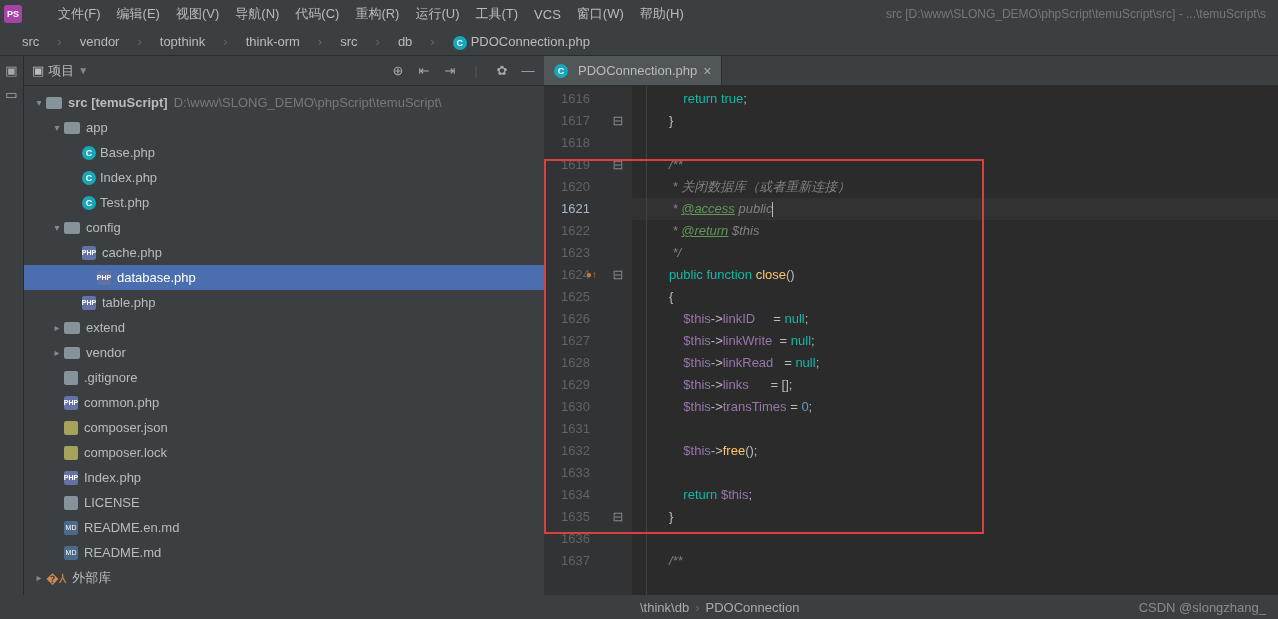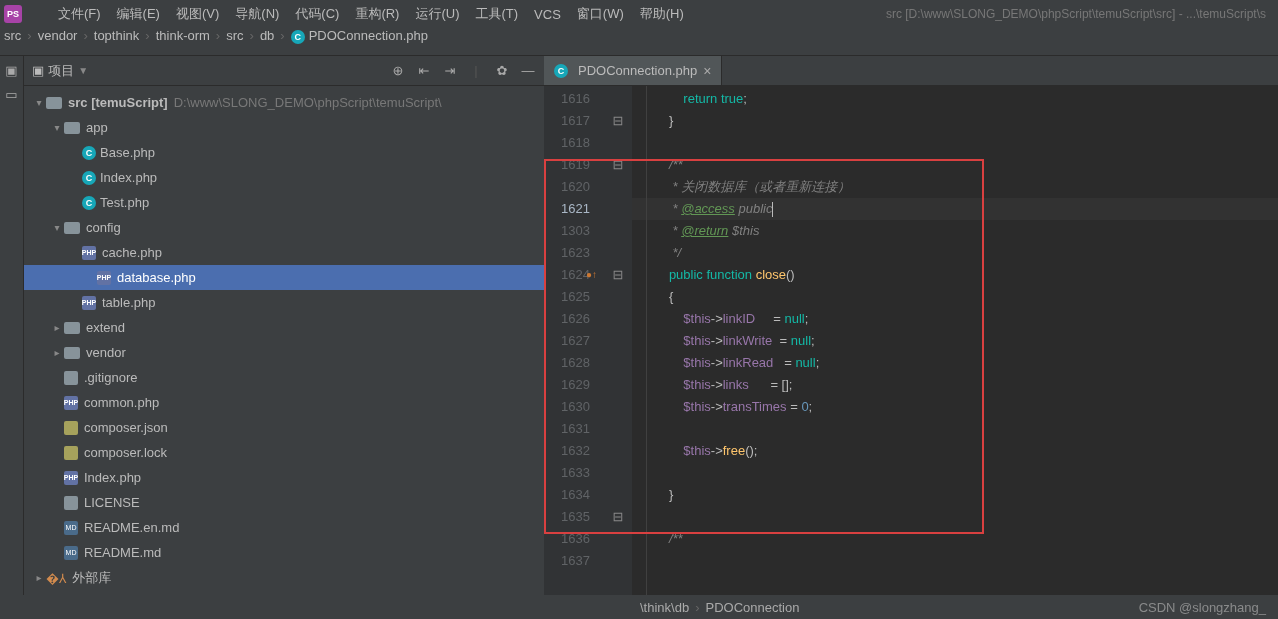--- a/index.html
+++ b/index.html
@@ -1,21 +1,21 @@
 <!DOCTYPE html>
 <html><head>
 <meta charset="utf-8">
 <style>
 * { margin: 0; padding: 0; box-sizing: border-box; font-family: "Microsoft YaHei", Arial, sans-serif; font-size: 13px; }
 body { background: #3c3f41; color: #bbbbbb; width: 1278px; height: 619px; overflow: hidden; }
 .titlebar { height: 28px; background: #3c3f41; display: flex; align-items: center; padding: 0 4px; }
 .app-icon { width: 18px; height: 18px; background: #a743a7; border-radius: 3px; display: flex; align-items: center; justify-content: center; font-size: 9px; font-weight: bold; color: white; margin-right: 28px; }
 .menu-item { padding: 0 8px; cursor: pointer; color: #bbbbbb; }
 .title-path { margin-left: auto; color: #777; font-size: 12px; padding-right: 8px; white-space: nowrap; overflow: hidden; }
-.breadcrumb { height: 28px; background: #3c3f41; display: flex; align-items: flex-start; border-bottom: 1px solid #2b2b2b; }
+.breadcrumb { height: 28px; background: #3c3f41; display: flex; align-items: center; padding-left: 18px; border-bottom: 1px solid #2b2b2b; gap: 12px; }
 .bc-item { color: #bbbbbb; padding: 0 4px; cursor: pointer; }
 .bc-sep { color: #666; margin: 0 2px; }
 .class-icon { display:inline-flex; width:14px; height:14px; background:#17a7b8; border-radius:50%; color:white; font-size:9px; align-items:center; justify-content:center; margin-right:4px; font-weight:bold;}
 .main { display: flex; height: calc(100% - 80px); }
 .left-rail { width: 24px; background: #3c3f41; border-right: 1px solid #2b2b2b; display:flex; flex-direction:column; align-items:center; padding-top:6px; gap:8px;}
 .rail-icon { width:16px;height:16px; color:#aaa; display:flex;align-items:center;justify-content:center; cursor:pointer;}
 .sidebar { width: 520px; background: #3c3f41; display: flex; flex-direction: column; }
 .sidebar-header { height: 30px; display: flex; align-items: center; padding: 0 8px; border-bottom: 1px solid #2b2b2b; }
 .sidebar-title { display: flex; align-items: center; gap: 4px; }
 .sidebar-tools { margin-left: auto; display: flex; gap: 10px; color: #aaa; }
@@ -239,21 +239,21 @@
     </div>
     <div class="code-area">
       <div class="redbox"></div>
       <div class="gutter">
         <div>1616</div>
           <div>1617</div>
           <div>1618</div>
           <div>1619</div>
           <div>1620</div>
         <div style="color:#a9b7c6;">1621</div>
-          <div>1303</div>
+          <div>1622</div>
           <div>1623</div>
           <div>1624</div>
           <div>1625</div>
         <div>1626</div>
           <div>1627</div>
           <div>1628</div>
           <div>1629</div>
           <div>1630</div>
         <div>1631</div>
           <div>1632</div>
@@ -300,20 +300,21 @@
         <div class="code-line"><span class="kw">        public function </span><span class="fn">close</span><span>()</span></div>
         <div class="code-line">        {</div>
         <div class="code-line"><span class="var">            $this</span><span>-&gt;</span><span class="var">linkID</span><span>     = </span><span class="kw">null</span>;</div>
         <div class="code-line"><span class="var">            $this</span><span>-&gt;</span><span class="var">linkWrite</span><span>  = </span><span class="kw">null</span>;</div>
         <div class="code-line"><span class="var">            $this</span><span>-&gt;</span><span class="var">linkRead</span><span>   = </span><span class="kw">null</span>;</div>
         <div class="code-line"><span class="var">            $this</span><span>-&gt;</span><span class="var">links</span><span>      = [];</span></div>
         <div class="code-line"><span class="var">            $this</span><span>-&gt;</span><span class="var">transTimes</span><span> = </span><span class="num">0</span>;</div>
         <div class="code-line"></div>
         <div class="code-line"><span class="var">            $this</span><span>-&gt;</span><span class="fn">free</span><span>();</span></div>
         <div class="code-line"></div>
+        <div class="code-line"><span class="kw">            return </span><span class="var">$this</span>;</div>
         <div class="code-line">        }</div>
         <div class="code-line"></div>
         <div class="code-line"><span class="comment">        /**</span></div>
       </div>
     </div>
   </div>
 </div>
 
 <div class="bottom-bc">
   <span>\think\db</span>

